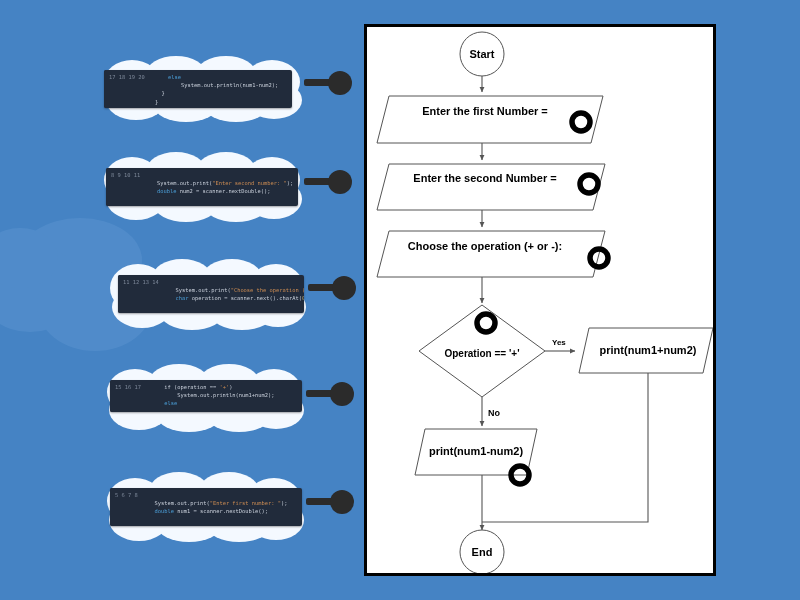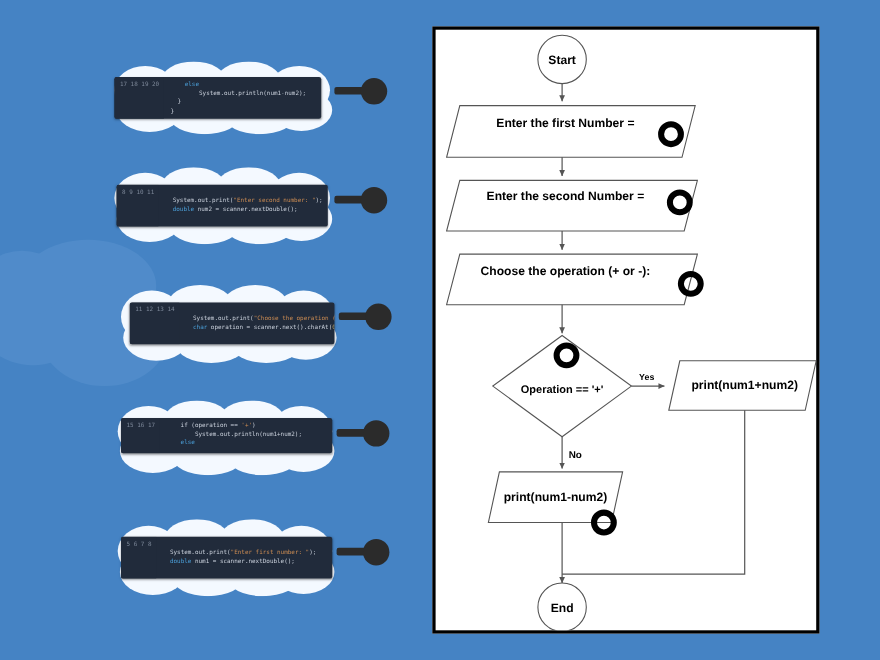--- a/index.html
+++ b/index.html
@@ -52,21 +52,21 @@
   .num{color:#b5a06a;}
 
   
   .handle{position:absolute;}
   .handle .stem{position:absolute;left:0;top:8px;width:30px;height:7px;background:#2b2b2b;border-radius:2px;}
   .handle .knob{position:absolute;left:24px;top:0;width:24px;height:24px;border-radius:50%;background:#2b2b2b;}
 
   
   #flow-panel{
     position:absolute;left:364px;top:24px;width:352px;height:552px;
-    background:#ffffff;border:3px solid #000000;box-sizing:border-box;margin-left:29px;
+    background:#ffffff;border:3px solid #000000;box-sizing:border-box;
   }
   #flow-svg{position:absolute;left:0;top:0;}
 
   .fc-text{font-family:"Liberation Sans", sans-serif;font-weight:bold;fill:#000;}
   .fc-t11{font-size:11px;}
   .fc-t10{font-size:10px;}
   .fc-t9{font-size:9px;}
   .fc-t8{font-size:8px;}
   .fc-shape{fill:#ffffff;stroke:#555555;stroke-width:1;}
   .fc-line{stroke:#555555;stroke-width:1.1;fill:none;}

